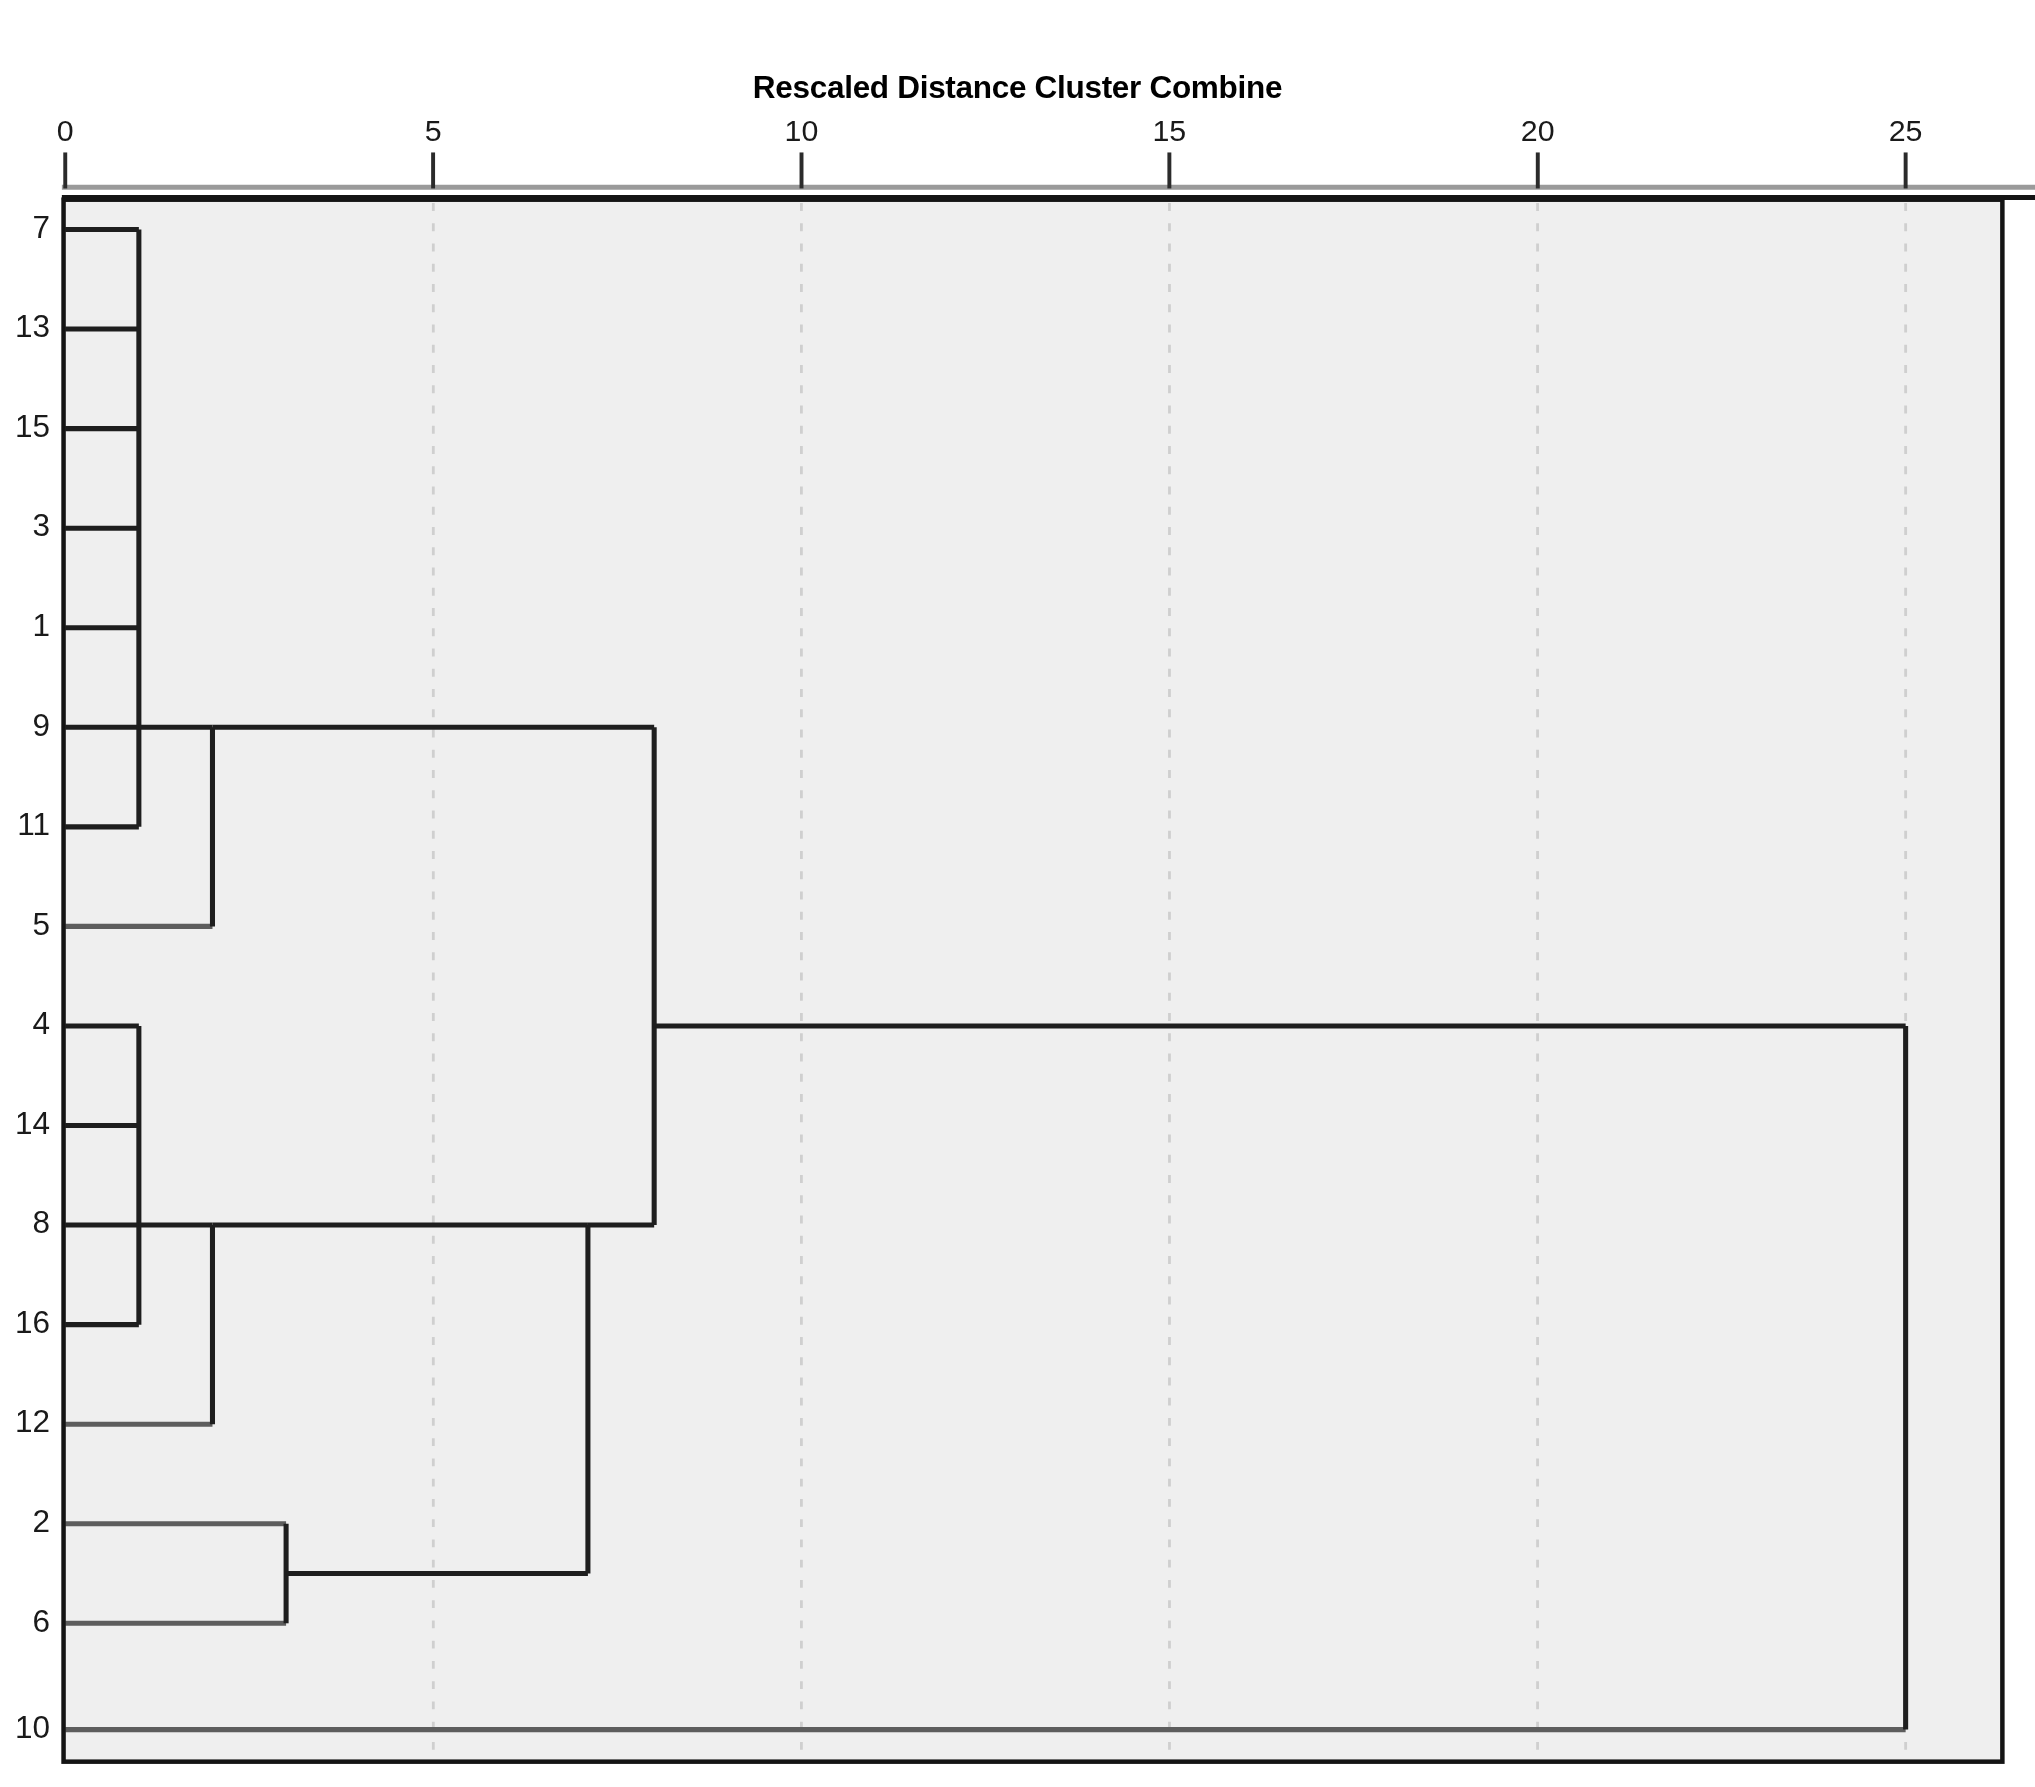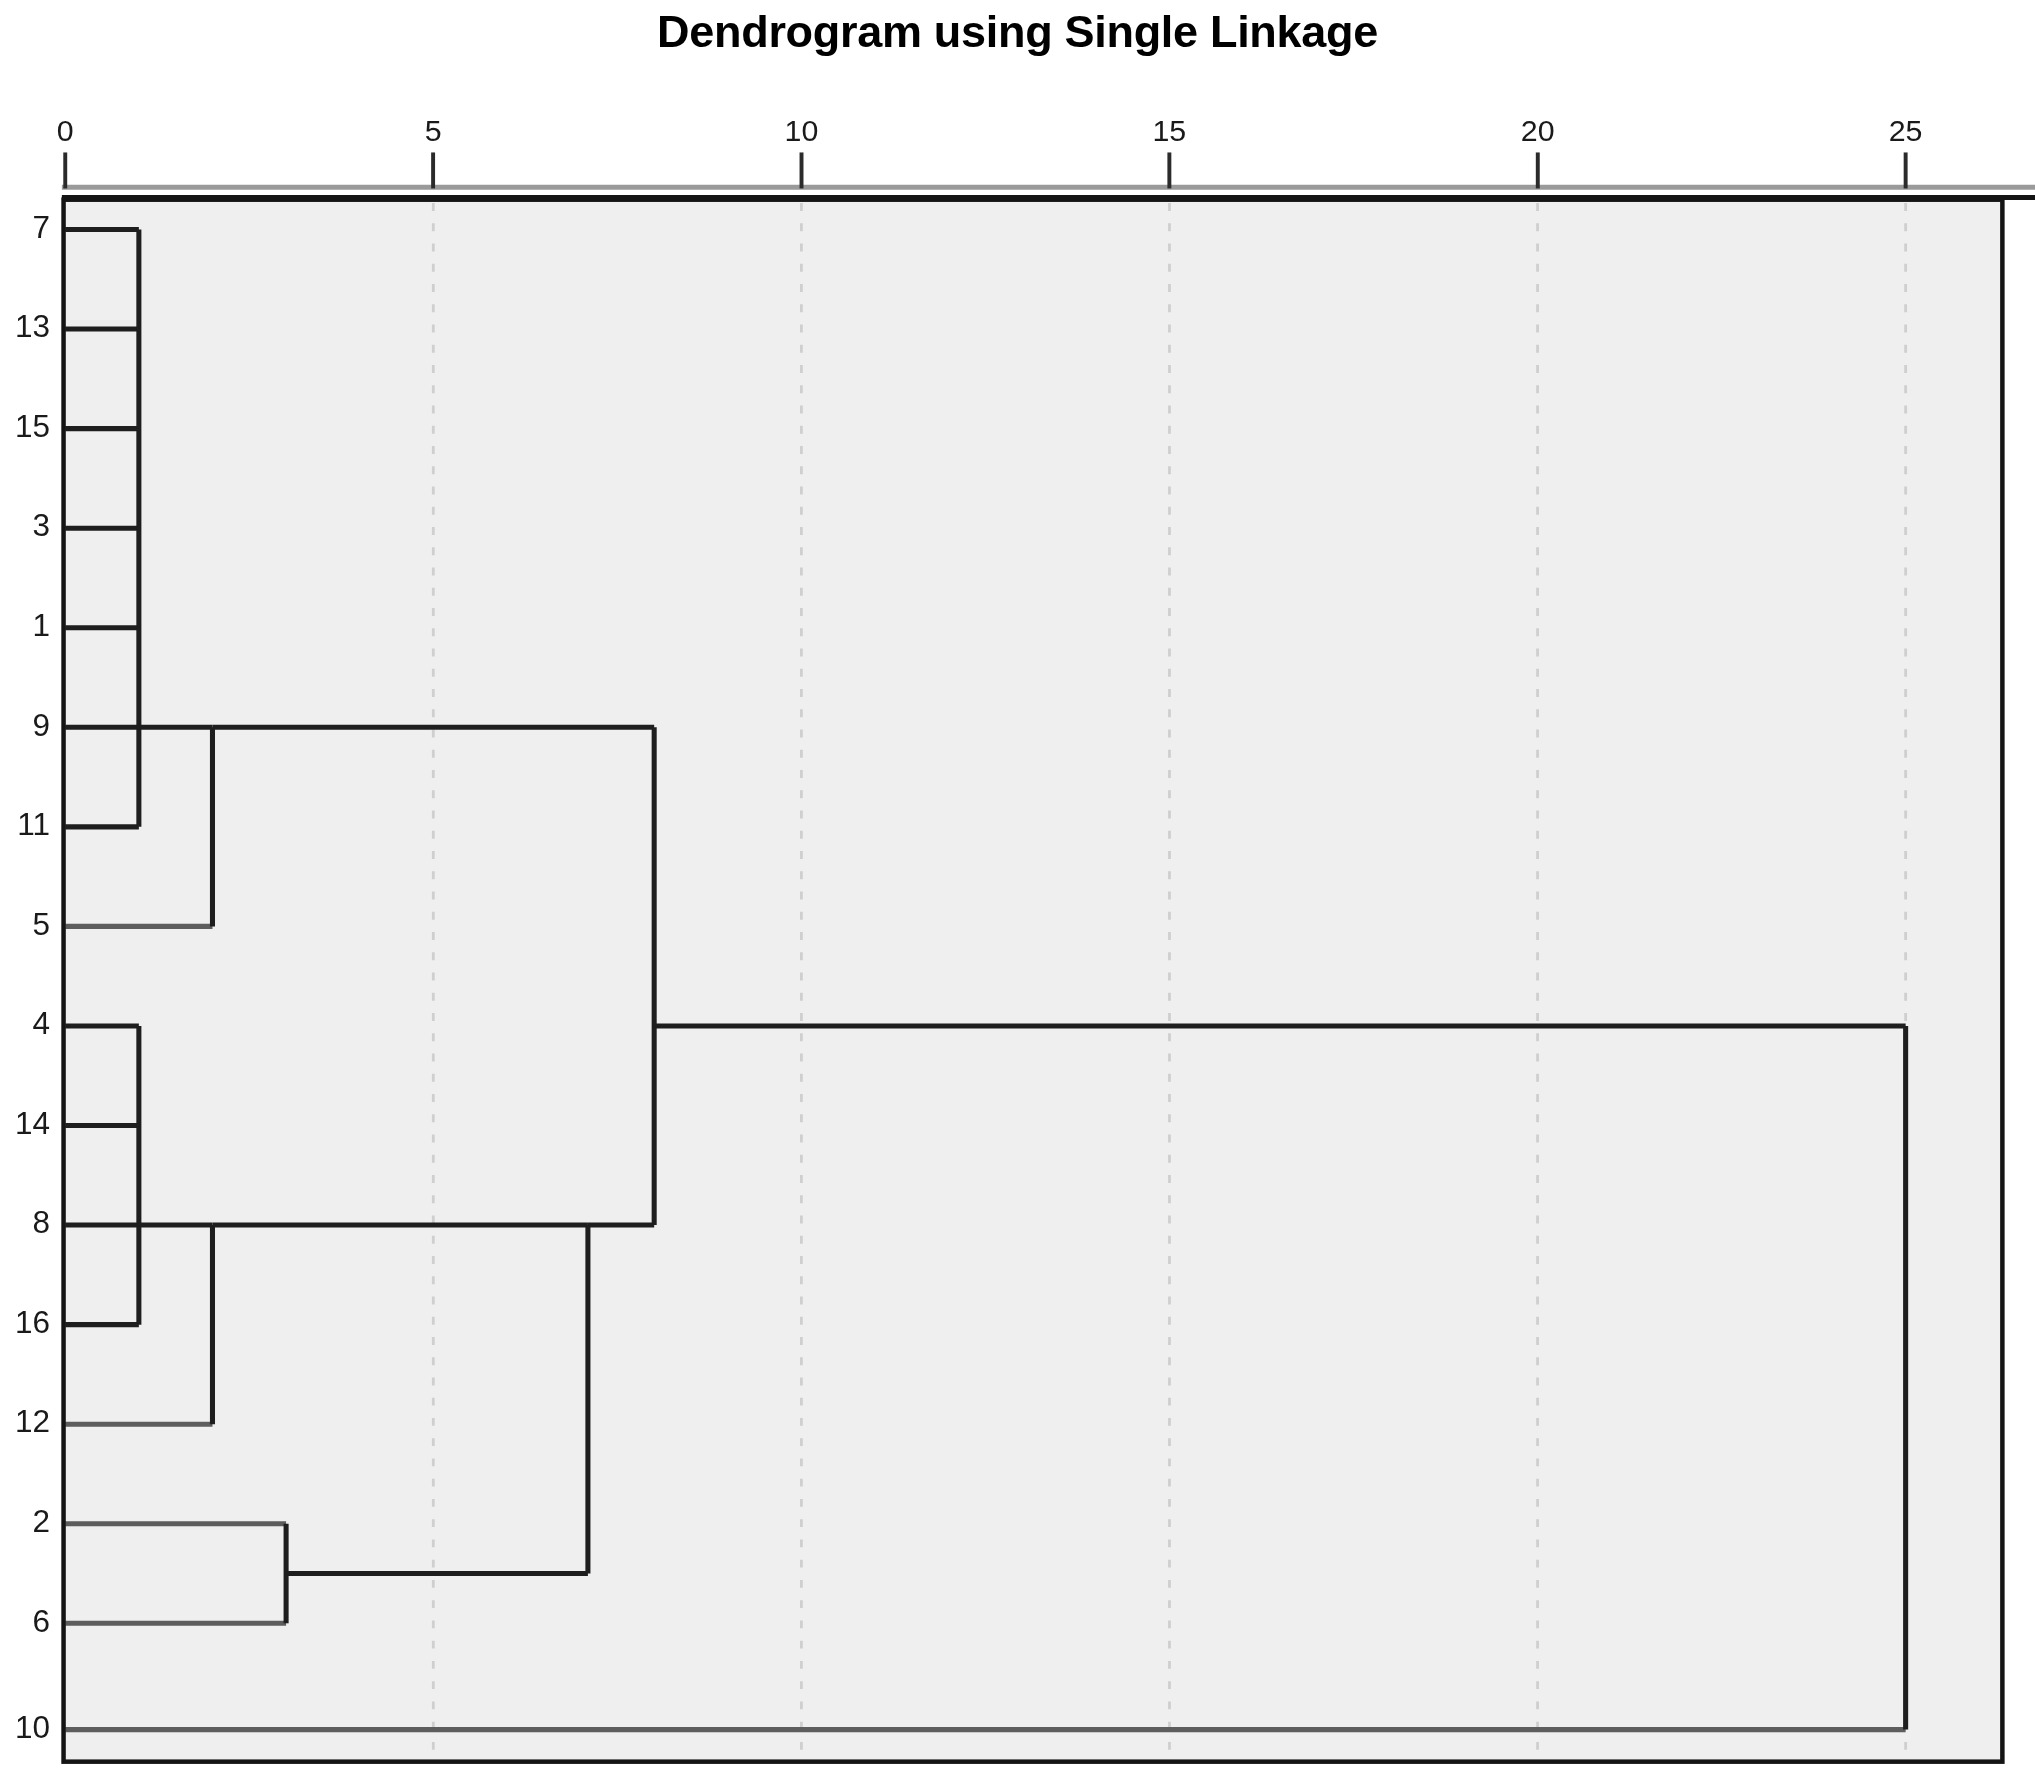--- a/index.html
+++ b/index.html
@@ -47,22 +47,22 @@
   .plot-border{fill:none;stroke:#141414;stroke-width:8;}
   .gridline{stroke:#cfcfcf;stroke-width:5;stroke-dasharray:14 22;}
   .link{fill:none;stroke:#1e1e1e;stroke-width:9;stroke-linecap:butt;}
   .link-soft{fill:none;stroke:#5d5d5d;stroke-width:9;stroke-linecap:butt;}
 </style>
 </head>
 <body>
 
 <div id="root">
 
-  <div class="title" id="chart-title">Dendrogram using Single Linkage</div>
 
+  <div class="title" id="chart-subtitle">Rescaled Distance Cluster Combine</div>
 
   <div id="plot-wrap">
     <svg id="dendro" width="2035" height="1787" viewBox="0 0 3618 3177">
       <g id="grid-layer">
           <rect x="113" y="355" width="3447" height="2777" class="plot-bg"></rect>
           <line x1="770.4" y1="361" x2="770.4" y2="3128" class="gridline"></line>
           <line x1="1424.8" y1="361" x2="1424.8" y2="3128" class="gridline"></line>
           <line x1="2079.2" y1="361" x2="2079.2" y2="3128" class="gridline"></line>
           <line x1="2733.6" y1="361" x2="2733.6" y2="3128" class="gridline"></line>
           <line x1="3388" y1="361" x2="3388" y2="3128" class="gridline"></line>

